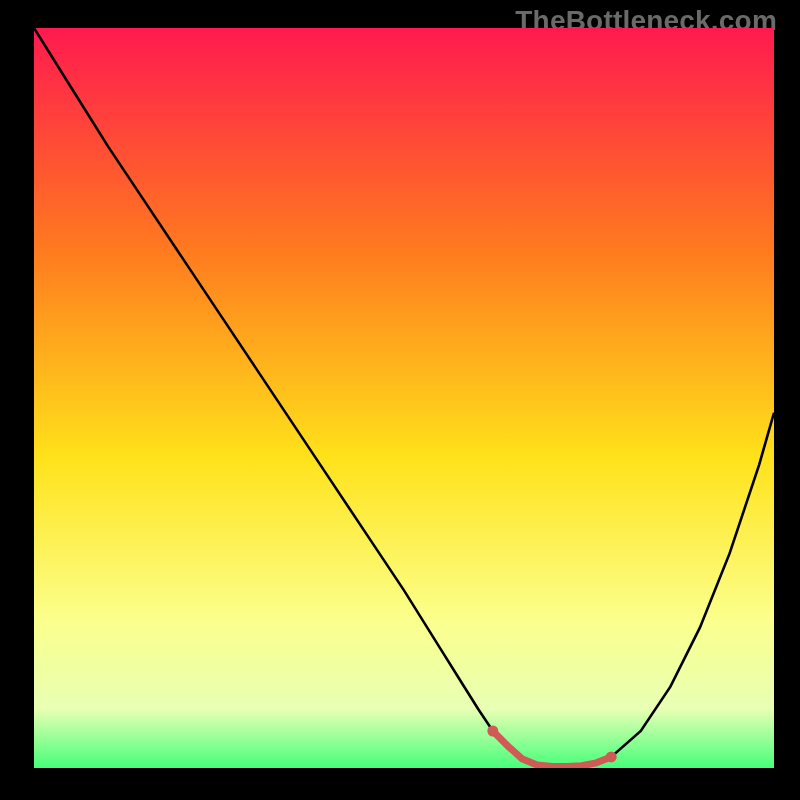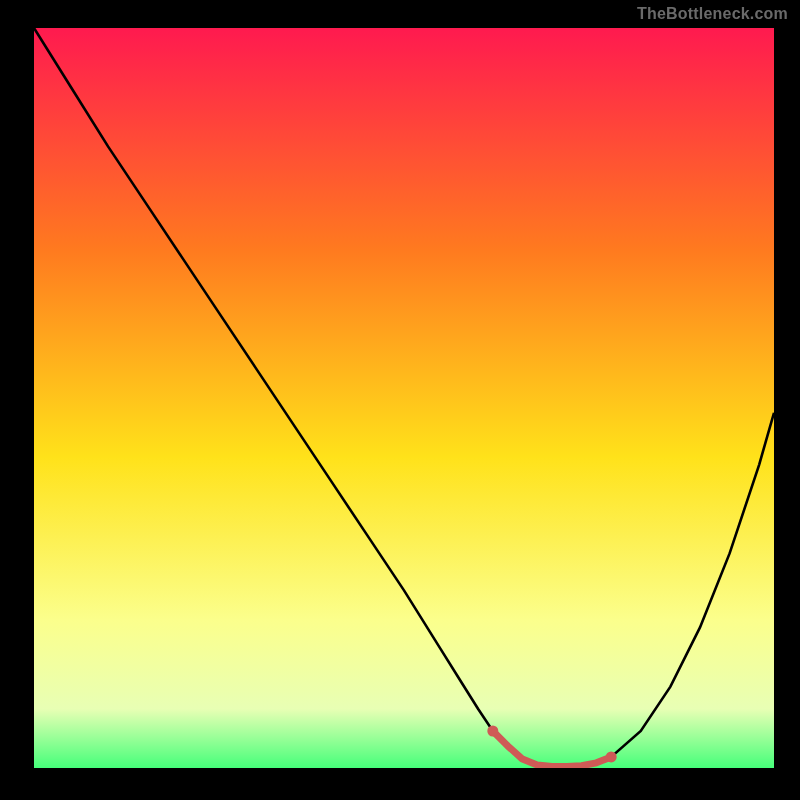--- a/index.html
+++ b/index.html
@@ -1,22 +1,22 @@
 <!DOCTYPE html>
 <html><head>
 <meta charset="utf-8">
 <style>
   * { margin: 0; padding: 0; box-sizing: border-box; }
   html, body { width: 800px; height: 800px; overflow: hidden; background: #000; }
   .wrap { position: relative; width: 800px; height: 800px; background: #000; }
   .watermark {
     position: absolute;
-    top: 5px; right: 12px;
+    top: 5px; right: 23px;
     font-family: Arial, Helvetica, sans-serif;
-    font-size: 16px;
+    font-size: 28px;
     font-weight: bold;
     color: #6a6a6a;
     letter-spacing: 0.2px;
   }
   .plot {
     position: absolute;
     left: 34px; top: 28px;
     width: 740px; height: 740px;
   }
   .plot svg { width: 100%; height: 100%; display: block; }

